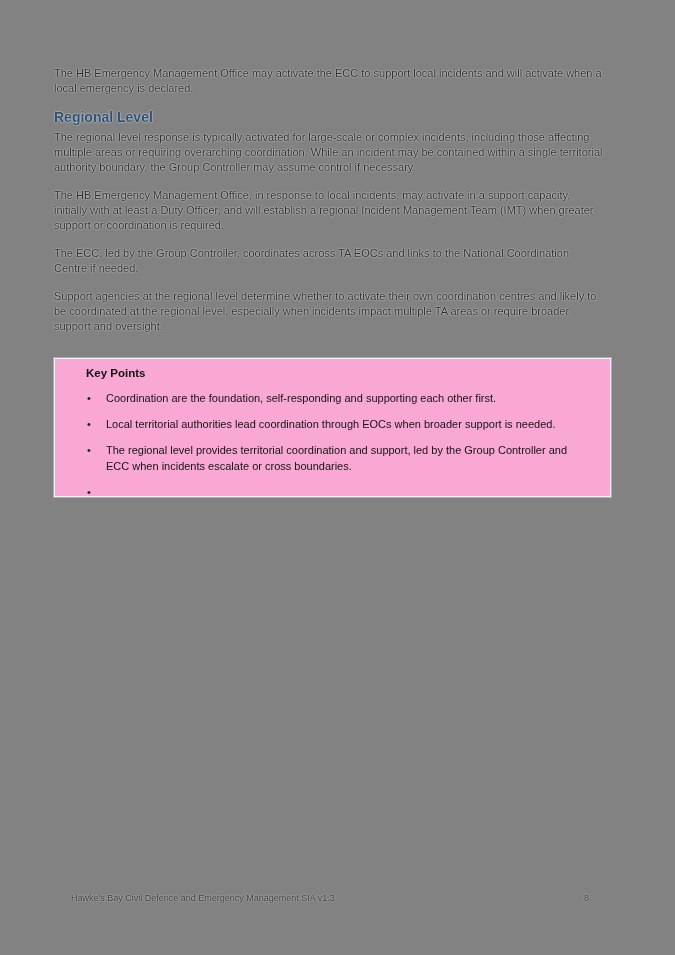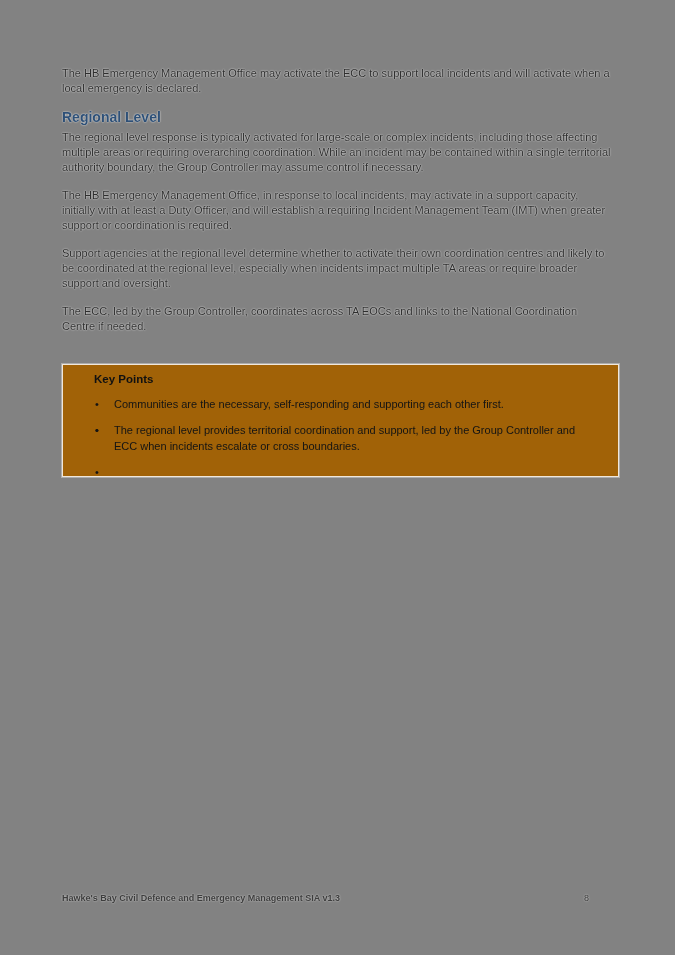--- a/index.html
+++ b/index.html
@@ -6,42 +6,42 @@
   body {
     width: 675px;
     height: 955px;
     background: #828282;
     font-family: "Liberation Sans", sans-serif;
     position: relative;
     overflow: hidden;
   }
   .content {
     position: absolute;
-    left: 62px;
+    left: 54px;
     top: 66px;
     width: 550px;
   }
   .para {
     font-size: 11px;
     line-height: 15px;
     color: #2e2e2e;
     margin: 0 0 13px 0;
     text-shadow: 0 0 2px rgba(255,255,255,0.75), 0 0 1px rgba(255,255,255,0.5);
   }
   .section-heading {
     font-size: 14px;
     line-height: 16px;
     font-weight: bold;
     color: #2e5077;
     margin: 8px 0 5px 0;
     text-shadow: 0 0 2px rgba(255,255,255,0.75), 0 0 1px rgba(255,255,255,0.5);
   }
   .key-points-box {
-    margin-top: 30px;
-    background: #a16207;
+    margin-top: 24px;
+    background: #f9a8d4;
     border: 1px solid rgba(255,255,255,0.85);
     box-shadow: 0 0 0 1px rgba(255,255,255,0.35);
     padding: 8px 24px 12px 31px;
     width: 500px;
   }
   .key-points-title {
     font-size: 11.5px;
     font-weight: bold;
     color: #111;
     margin: 0 0 11px 0;
@@ -69,50 +69,51 @@
   }
   .footer {
     position: absolute;
     left: 62px;
     top: 893px;
     width: 550px;
     font-size: 9px;
     color: #3d3d3d;
     text-shadow: 0 0 2px rgba(255,255,255,0.7);
   }
-  .footer-title { position: absolute; left: 0; top: 0; white-space: nowrap; font-weight: bold; }
+  .footer-title { position: absolute; left: 9px; top: 0; white-space: nowrap; }
   .footer-page  { position: absolute; left: 522px; top: 0; }
 </style>
 </head>
 <body>
 
 <div class="content">
 
   <p class="para">The HB Emergency Management Office may activate the ECC to support local incidents and will activate when a local emergency is declared.</p>
 
   <h2 class="section-heading">Regional Level</h2>
 
   <p class="para">The regional level response is typically activated for large-scale or complex incidents, including those affecting multiple areas or requiring overarching coordination. While an incident may be contained within a single territorial authority boundary, the Group Controller may assume control if necessary.</p>
 
-  <p class="para">The HB Emergency Management Office, in response to local incidents, may activate in a support capacity, initially with at least a Duty Officer, and will establish a requiring Incident Management Team (IMT) when greater support or coordination is required.</p>
+  <p class="para">The HB Emergency Management Office, in response to local incidents, may activate in a support capacity, initially with at least a Duty Officer, and will establish a regional Incident Management Team (IMT) when greater support or coordination is required.</p>
+
+  <p class="para">The ECC, led by the Group Controller, coordinates across TA EOCs and links to the National Coordination Centre if needed.</p>
 
   <p class="para">Support agencies at the regional level determine whether to activate their own coordination centres and likely to be coordinated at the regional level, especially when incidents impact multiple TA areas or require broader support and oversight.</p>
-
-  <p class="para">The ECC, led by the Group Controller, coordinates across TA EOCs and links to the National Coordination Centre if needed.</p>
 
 
   <div class="key-points-box">
     <div class="key-points-title">Key Points</div>
     <ul class="key-points-list">
       <li>
         <span class="bullet">•</span>
-        <span>Communities are the necessary, self-responding and supporting each other first.</span>
+        <span>Coordination are the foundation, self-responding and supporting each other first.</span>
       </li>
       <li>
         <span class="bullet">•</span>
+        <span>Local territorial authorities lead coordination through EOCs when broader support is needed.</span>
       </li>
       <li>
         <span class="bullet">•</span>
         <span>The regional level provides territorial coordination and support, led by the Group Controller and ECC when incidents escalate or cross boundaries.</span>
       </li>
       <li>
         <span class="bullet">•</span>
       </li>
     </ul>
   </div>

